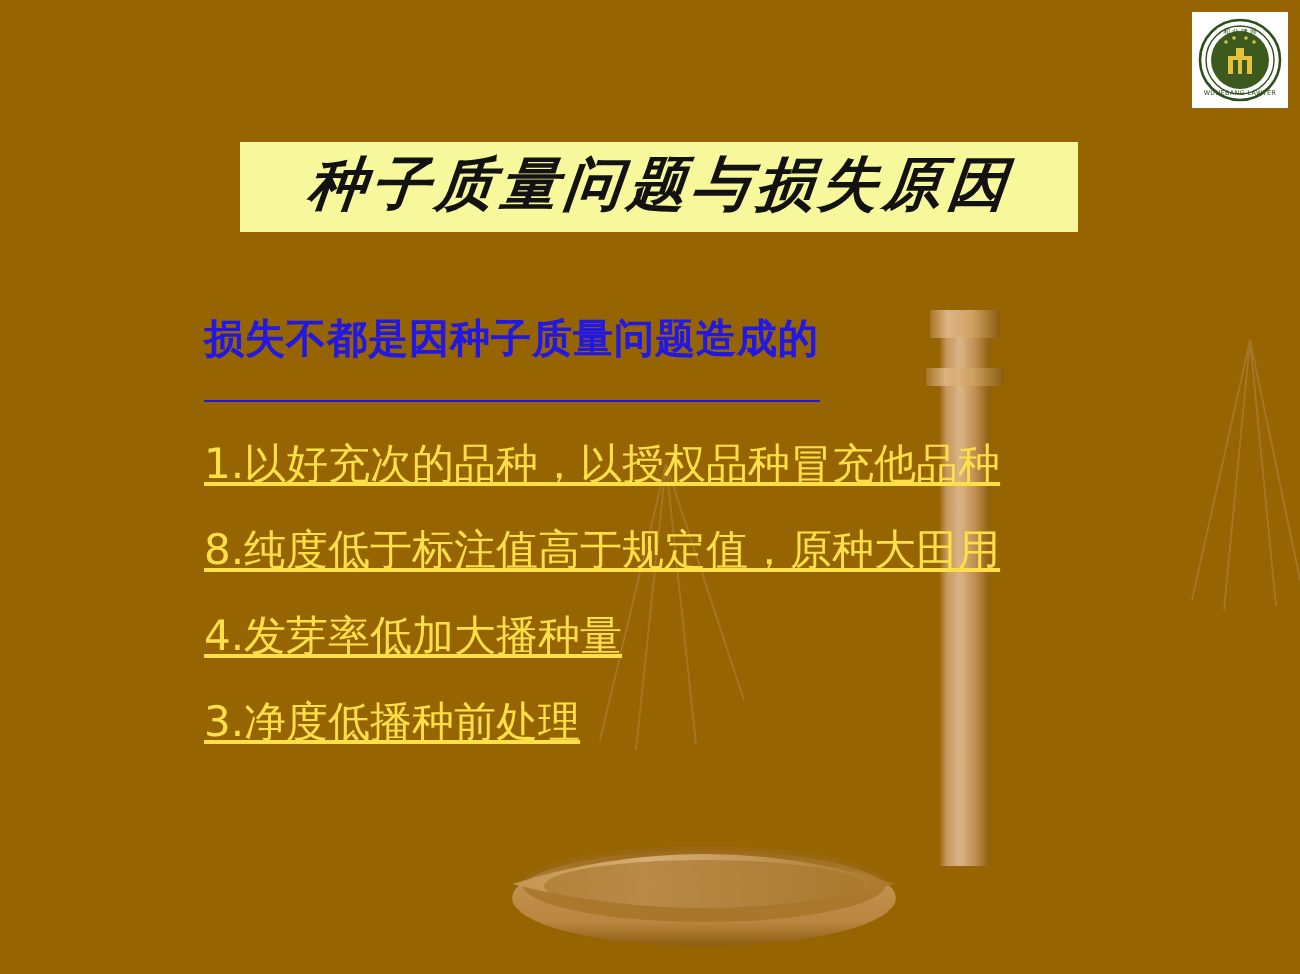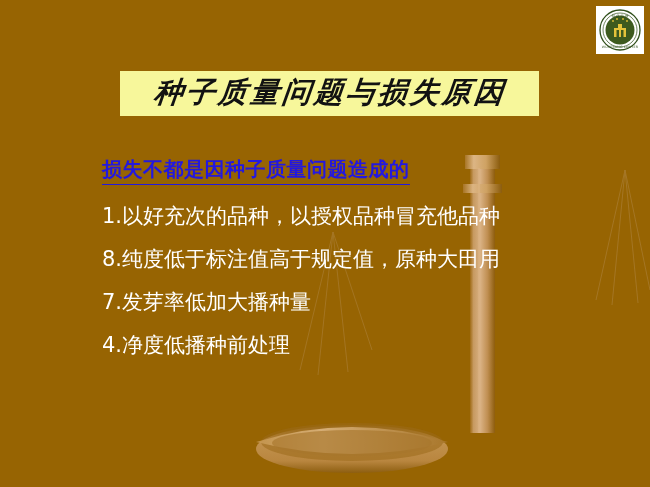--- a/index.html
+++ b/index.html
@@ -69,30 +69,31 @@
   }
   #subhead {
     font-size:20px;
     font-weight:700;
     color:#2318e0;
     letter-spacing:0.5px;
     line-height:30px;
     white-space:nowrap;
     border-bottom:1px solid #2318e0;
     display:inline-block;
-    padding-bottom:0px;
+    padding-bottom:16px;
     margin-bottom:10px;
   }
   .bullet {
     font-size:21px;
     font-weight:400;
-    color:#ffffff;
+    color:#fde047;
     line-height:43px;
     white-space:nowrap;
     letter-spacing:0px;
+    text-decoration:underline;
   }
 </style>
 </head>
 <body>
 
 <div id="slide">
 
   <svg id="scale-art" viewBox="0 0 650 487" width="650" height="487">
     <defs>
       <linearGradient id="colGrad" x1="0" y1="0" x2="1" y2="0">
@@ -171,17 +172,17 @@
 
   <div id="title-banner">
     <span id="title-text">种子质量问题与损失原因</span>
   </div>
 
   <div id="body-block">
     <div id="subhead">损失不都是因种子质量问题造成的</div>
 
     <div class="bullet">1.以好充次的品种，以授权品种冒充他品种</div>
     <div class="bullet">8.纯度低于标注值高于规定值，原种大田用</div>
-    <div class="bullet">7.发芽率低加大播种量</div>
-    <div class="bullet">4.净度低播种前处理</div>
+    <div class="bullet">4.发芽率低加大播种量</div>
+    <div class="bullet">3.净度低播种前处理</div>
   </div>
 
 </div>
 
 </body></html>

